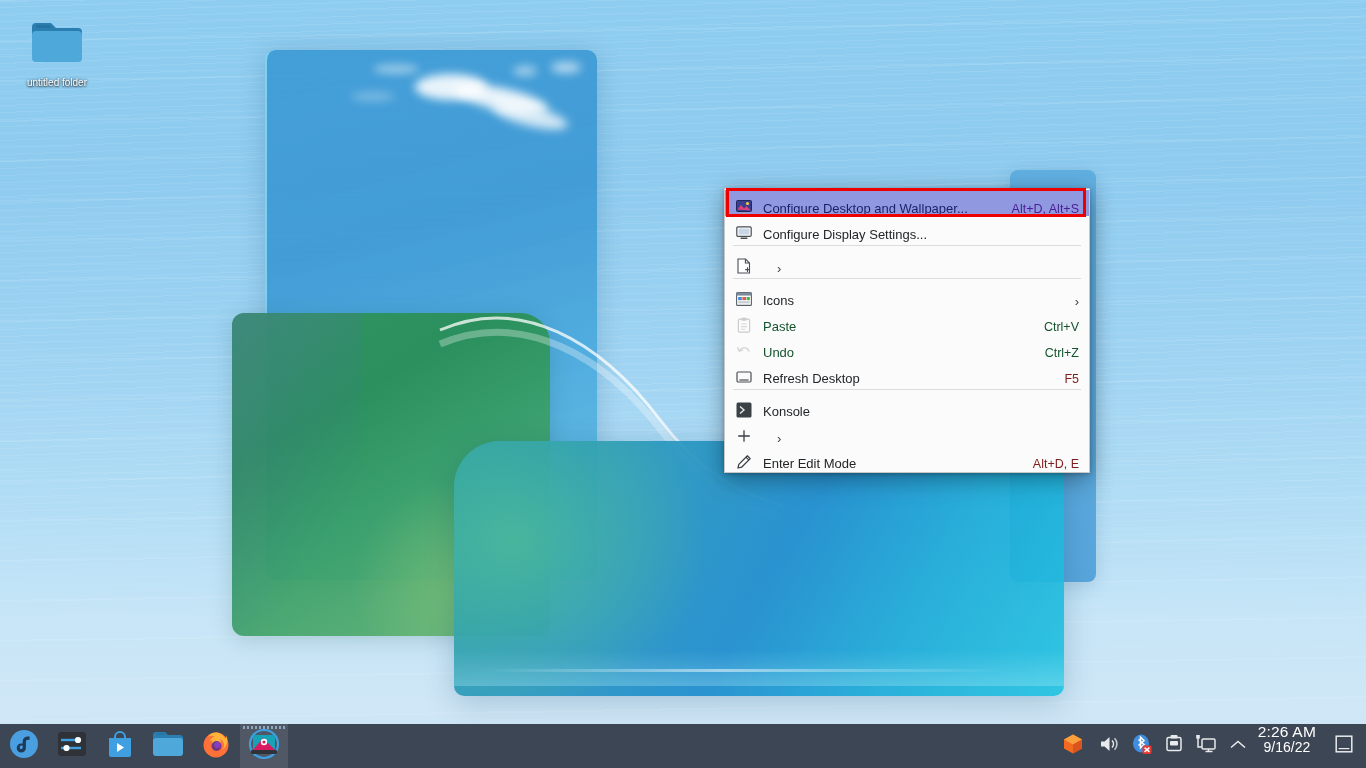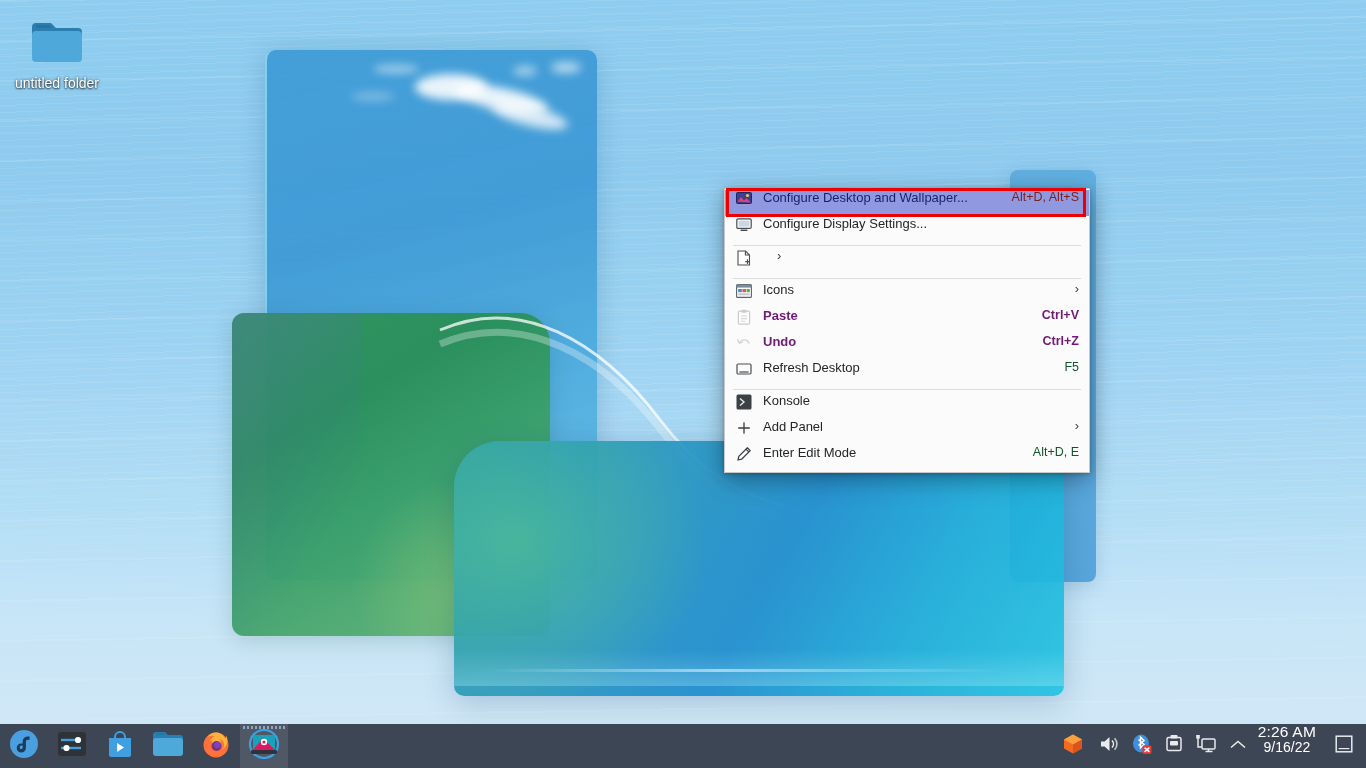--- a/index.html
+++ b/index.html
@@ -146,21 +146,21 @@
   .desk-icon {
     position:absolute;
     width:96px;
     text-align:center;
     cursor:default;
     user-select:none;
   }
   .desk-icon .glyph { height:60px; display:flex; align-items:center; justify-content:center; }
   .desk-icon .label {
     margin-top:4px;
-    font-size:14px;
+    font-size:10px;
     color:#ffffff;
     text-shadow:0 1px 2px rgba(0,0,0,.75), 0 0 3px rgba(0,0,0,.6);
     line-height:14px;
     white-space:nowrap;
   }
   #icon-folder { left:9px; top:12px; }
   #icon-wps    { left:122px; top:12px; }
 
   
   #context-menu {
@@ -171,50 +171,50 @@
     border:1px solid #c8c8c8;
     box-shadow:0 6px 22px rgba(0,0,0,.35), 0 1px 4px rgba(0,0,0,.25);
     padding:1px 0 1px 0;
     font-size:13px;
     color:#232629;
     z-index:40;
   }
   .mi {
     position:relative;
     display:flex;
-    align-items:flex-start;
+    align-items:flex-end;
     height:26px;
     padding:0 10px 0 10px;
     cursor:default;
     white-space:nowrap;
   }
   .mi .mi-icon {
     width:18px; height:18px;
     margin-right:10px;
     display:flex; align-items:center; justify-content:center;
     flex:0 0 18px;
   }
   .mi .mi-label { flex:1 1 auto; }
   .mi .mi-shortcut {
-    color:#14532d;
+    color:#7f1d1d;
     font-size:12.5px;
     margin-left:18px;
   }
   .mi .mi-arrow {
     margin-left:14px;
     color:#3a3f44;
     font-size:13px;
     line-height:1;
   }
   .mi.selected {
     background:#9099e0;
     color:#1b1f6b;
   }
-  .mi.selected .mi-shortcut { color:#7f1d1d; }
-  .mi.disabled, .mi.disabled .mi-shortcut { color:#701a75;font-weight:bold; }
+  .mi.selected .mi-shortcut { color:#4c1d95; }
+  .mi.disabled, .mi.disabled .mi-shortcut { color:#14532d; }
   .mi.disabled .mi-icon { opacity:.45; }
   .mi-sep {
     height:1px;
     background:#dcdcdc;
     margin:3px 8px;
   }
 
   
   #highlight-box {
     position:absolute;
@@ -419,21 +419,20 @@
       <span class="mi-shortcut"></span>
     </div>
 
 
     <div class="mi">
       <span class="mi-icon">
         <svg width="16" height="16" viewBox="0 0 16 16">
           <path d="M8 2.2 v11.6 M2.2 8 h11.6" stroke="#3a3f44" stroke-width="1.3"></path>
         </svg>
       </span>
-      <span class="mi-label">Add Panel</span>
       <span class="mi-arrow">›</span>
     </div>
 
     <div class="mi">
       <span class="mi-icon">
         <svg width="16" height="16" viewBox="0 0 16 16">
           <path d="M11.4 1.8 L14.2 4.6 L5.6 13.2 L2 14 L2.8 10.4 Z" fill="none" stroke="#3a3f44" stroke-width="1.25" stroke-linejoin="round"></path>
           <path d="M10 3.2 L12.8 6" stroke="#3a3f44" stroke-width="1.1"></path>
         </svg>
       </span>

